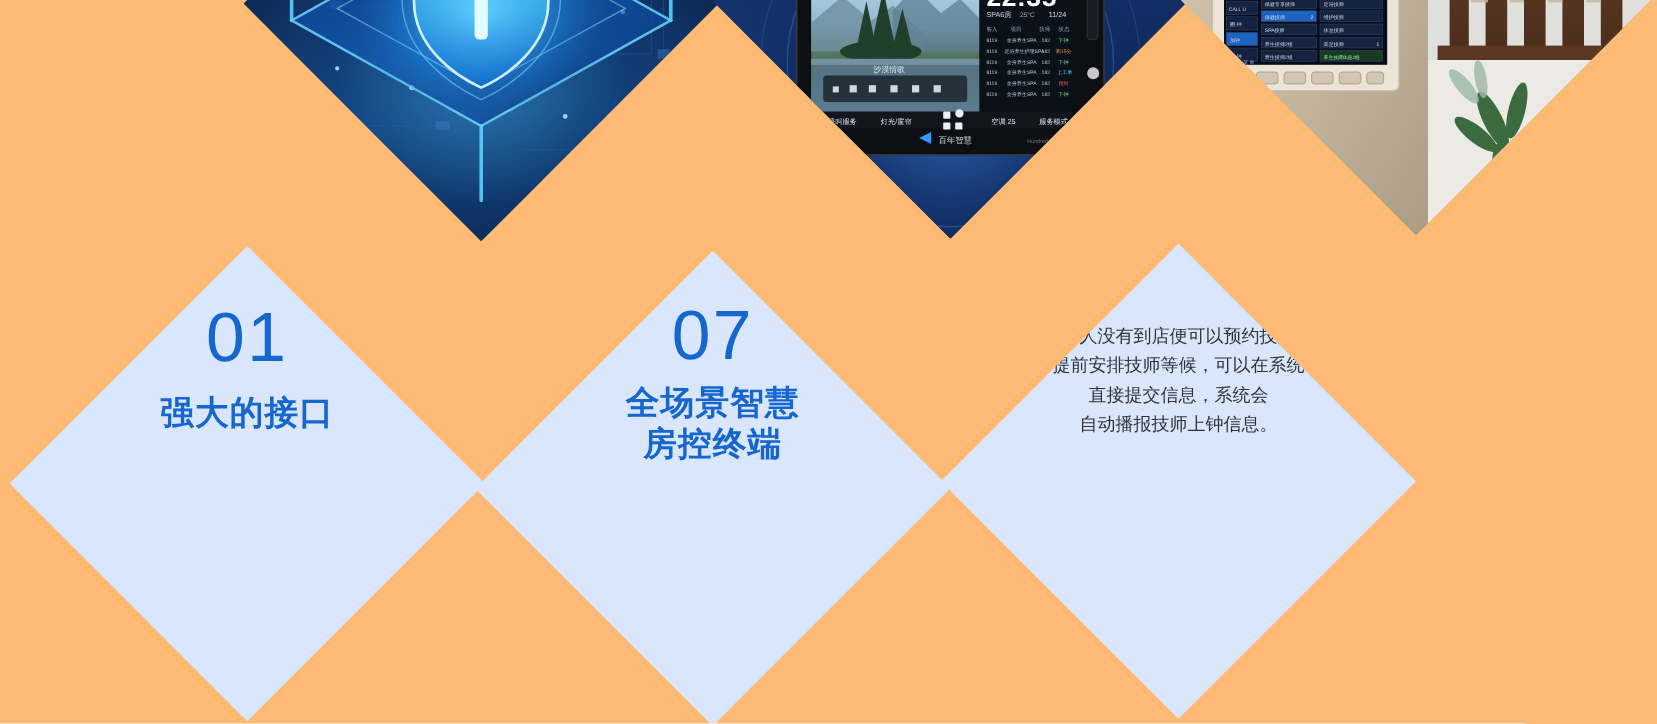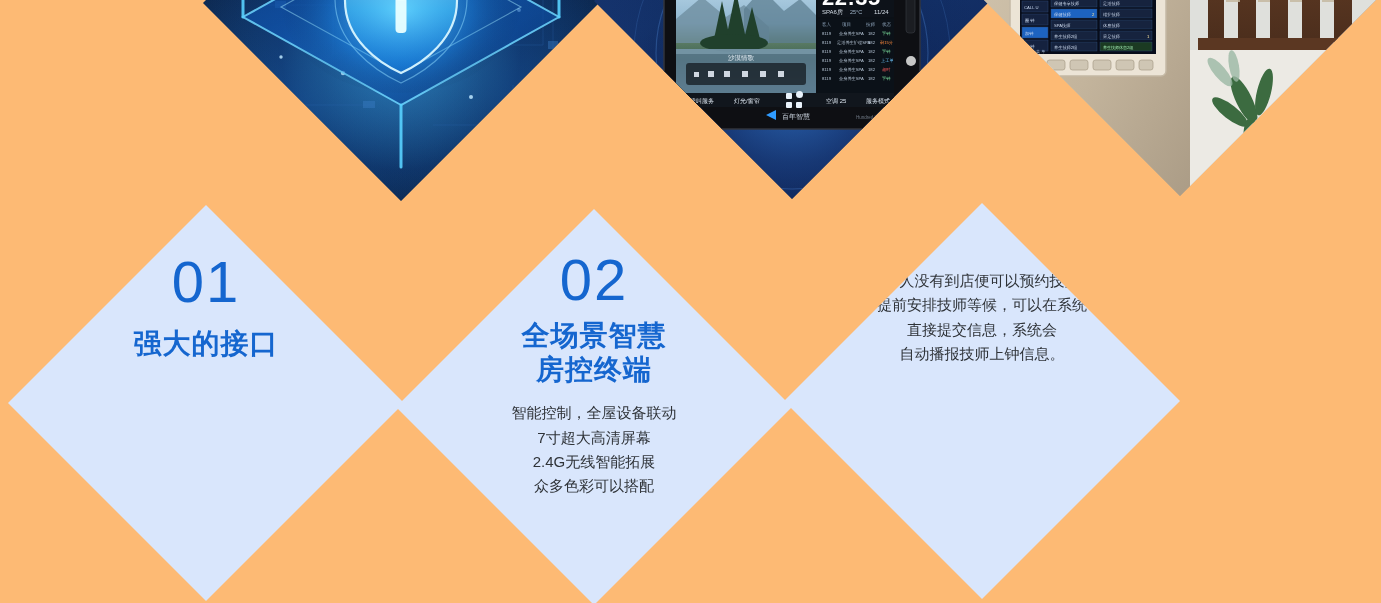--- a/index.html
+++ b/index.html
@@ -481,27 +481,23 @@
 
   <div class="diamond text-diamond" id="text-01">
     <div class="text-inner">
       <div class="num">01</div>
       <div class="headline">强大的接口</div>
     </div>
   </div>
 
   <div class="diamond text-diamond" id="text-02">
     <div class="text-inner">
-      <div class="num">02</div>
+      <div class="num">07</div>
       <div class="headline">全场景智慧
 房控终端</div>
-      <div class="body-text">智能控制，全屋设备联动
-7寸超大高清屏幕
-2.4G无线智能拓展
-众多色彩可以搭配</div>
     </div>
   </div>
 
   <div class="diamond text-diamond" id="text-03">
     <div class="text-inner">
       <div class="body-text">客人没有到店便可以预约技师
 并提前安排技师等候，可以在系统中
 直接提交信息，系统会
 自动播报技师上钟信息。</div>
     </div>

